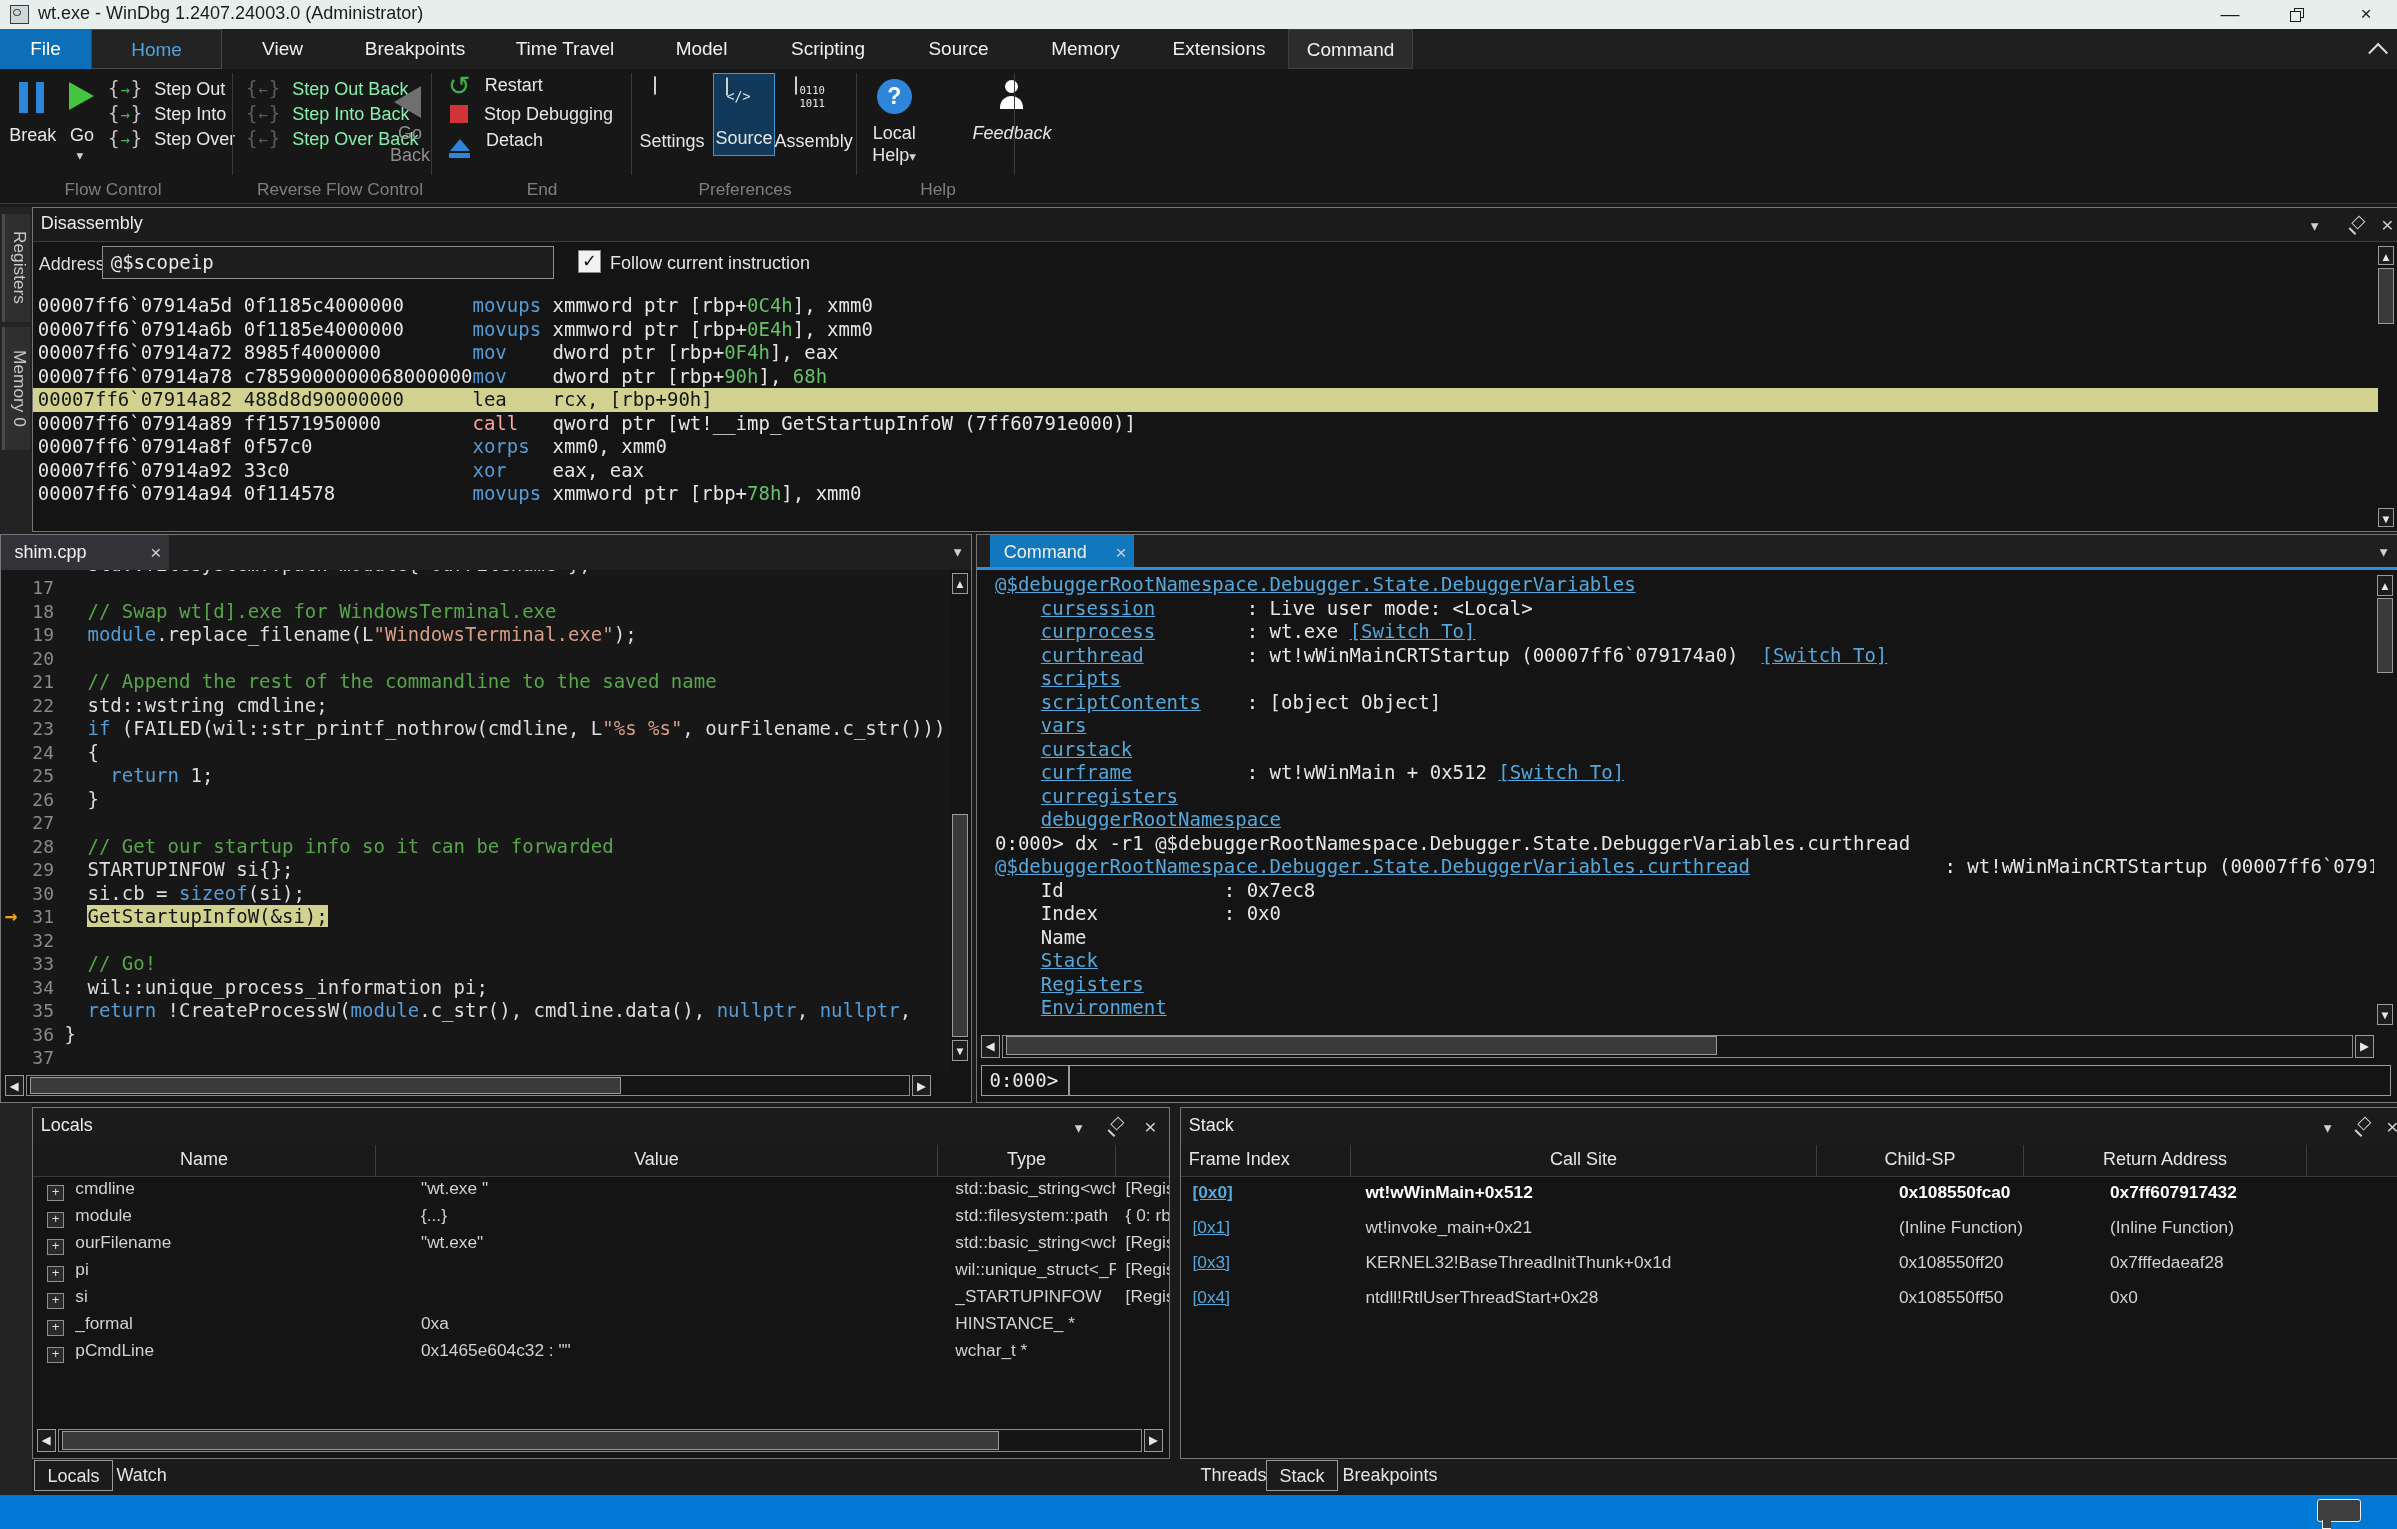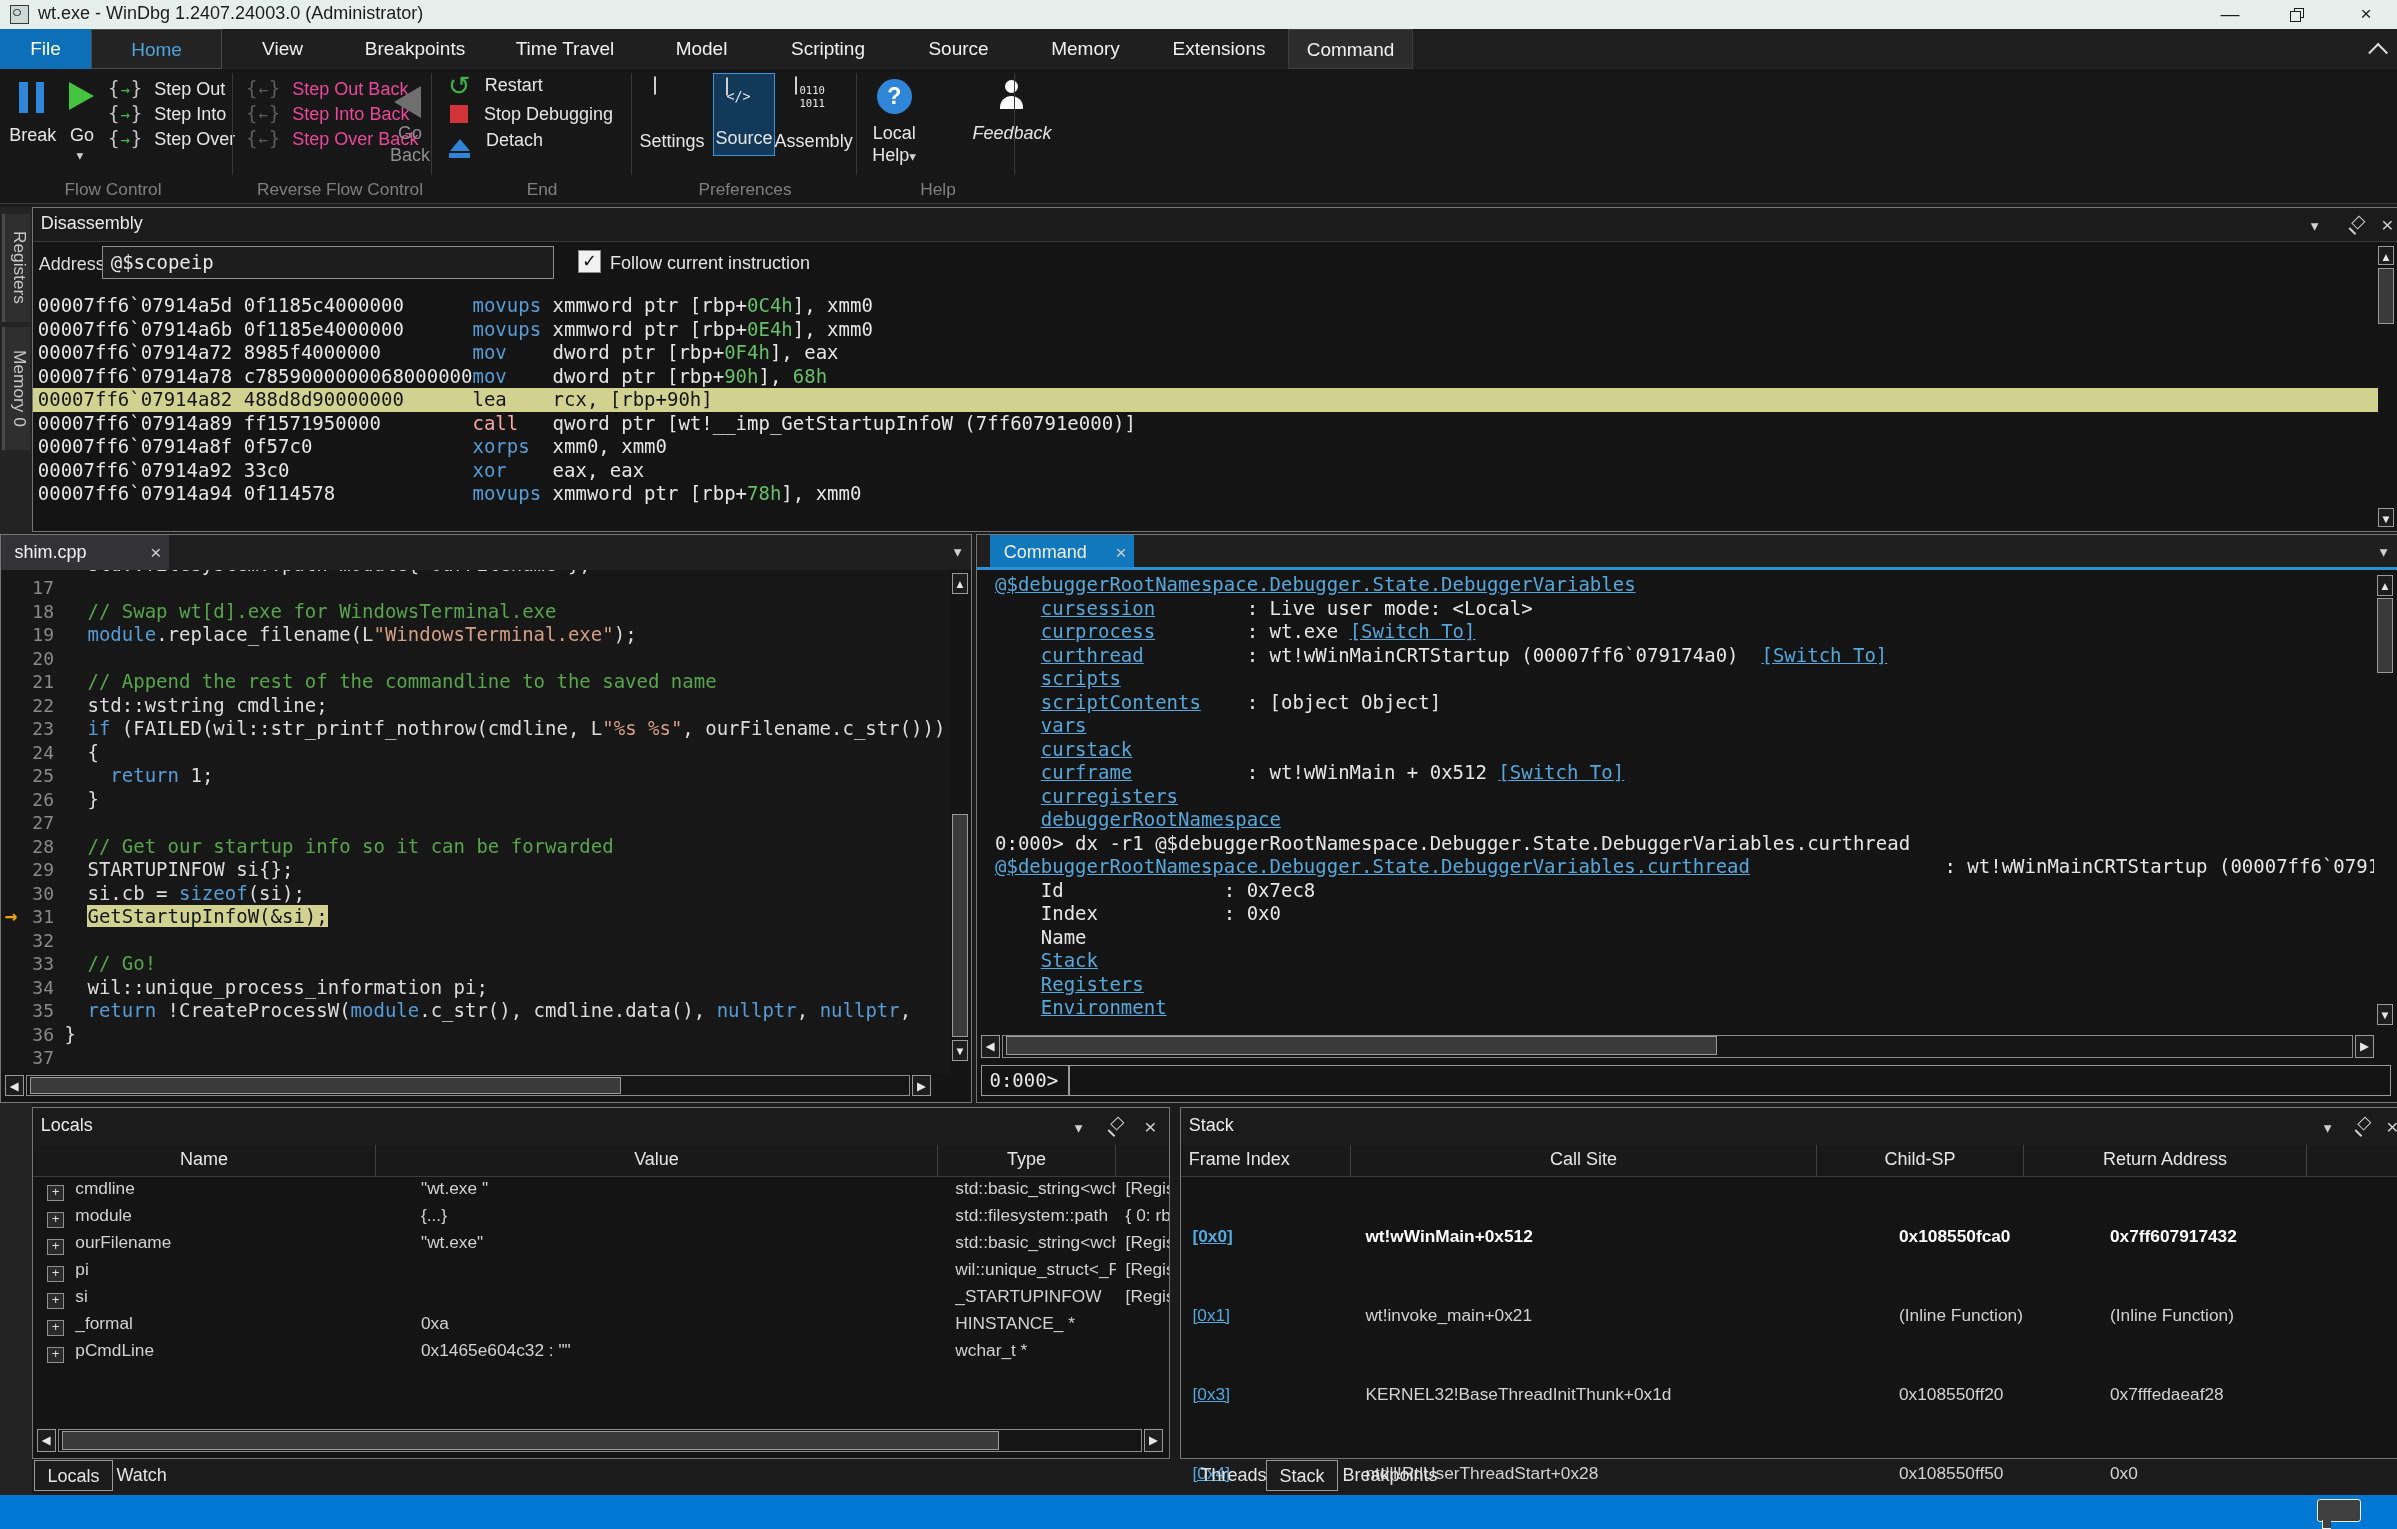--- a/index.html
+++ b/index.html
@@ -26,21 +26,21 @@
   .mtab.t-view{width:121px}.mtab.t-break{width:144px}.mtab.t-tt{width:156px}.mtab.t-model{width:117px}
   .mtab.t-script{width:136px}.mtab.t-source{width:125px}.mtab.t-mem{width:129px}.mtab.t-ext{width:138px}
   .mtab.boxed{width:125px;background:#2c2c2c;border:1px solid #3e3e3e;}
   .chevron-up{position:absolute;left:2371px;top:46px;width:11.5px;height:11.5px;border-top:2.9px solid #dcdcdc;border-right:2.9px solid #dcdcdc;transform:rotate(-45deg);}
 
   
   .ribbon{left:0;top:69px;width:2398px;height:134px;background:#171717;border-bottom:1px solid #3a3a3a;}
   .rlabel{position:absolute;top:110px;font-size:17.3px;color:#7f7f7f;transform:translateX(-50%);white-space:nowrap;}
   .rdiv{position:absolute;top:3.8px;width:1px;height:102px;background:#3a3a3a;}
   .rbtn-lbl{font-size:18px;color:#e6e6e6;}
-  .dim .rbtn-lbl,.rbtn-lbl.dim{color:#ec4899;}
+  .dim .rbtn-lbl,.rbtn-lbl.dim{color:#86efac;}
   .ico-pause{position:absolute;width:25px;height:31px;}
   .ico-pause::before,.ico-pause::after{content:"";position:absolute;top:0;width:8.6px;height:31px;background:#2f86d8;}
   .ico-pause::before{left:0}.ico-pause::after{right:0}
   .ico-play{width:0;height:0;border-top:14.4px solid transparent;border-bottom:14.4px solid transparent;border-left:25px solid #45c43f;}
   .ico-play-back{width:0;height:0;border-top:16.3px solid transparent;border-bottom:16.3px solid transparent;border-right:27px solid #6f6f6f;}
   .step-ico{position:relative;width:37px;font-family:"DejaVu Sans Mono",monospace;font-size:19px;color:#c4c4c4;}
   .step-ico::before{content:"{";} .step-ico::after{content:"}";}
   .step-ico .arr::before{content:"→";color:#4db84d;font-size:15.4px;padding:0 1px;}
   .step-ico.back{color:#5d5d5d;} .step-ico.back .arr::before{content:"←";color:#5d5d5d;}
   .ico-restart{color:#3fae49;font-size:27px;line-height:23px;}
@@ -130,21 +130,21 @@
   .thead{position:absolute;left:0;right:0;top:37px;height:31px;background:#191919;border-bottom:1px solid #3a3a3a;display:flex;}
   .thead .hc{box-sizing:border-box;border-right:1px solid #3f3f3f;font-size:18px;color:#e6e6e6;text-align:center;line-height:29px;flex:none;}
   .tbody{position:absolute;left:0;right:0;top:67px;overflow:hidden;}
   .trow{display:flex;font-size:17.3px;color:#d2d2d2;}
   .trow .tc{box-sizing:border-box;flex:none;overflow:hidden;white-space:nowrap;}
   .expander{display:inline-block;width:14.4px;height:14.4px;border:1px solid #8f8f8f;background:#2a2a2a;color:#ddd;
             font-size:13.4px;line-height:12.5px;text-align:center;margin-right:11.5px;vertical-align:-1.9px;}
   .expander::before{content:"+";}
   .l-name{width:343px;padding-left:14.4px;} .l-val{width:562px;padding-left:45px;} .l-type{width:178px;padding-left:17.3px;} .l-loc{padding-left:9.6px;flex:1;}
   .locals-row{height:27px;line-height:27px;}
-  .stack-row{height:35px;line-height:35px;margin-top:44px;}
+  .stack-row{height:35px;line-height:35px;}
   .s-fr{width:170px;padding-left:11.5px;} .s-cs{width:466px;padding-left:14.4px;} .s-sp{width:207px;padding-left:82px;} .s-ra{width:283px;padding-left:86px;}
   .stack-row.first{font-weight:bold;color:#fff;}
   .frame-link{color:#54a8dd;text-decoration:underline;}
 
   
   .btab{position:absolute;height:31px;line-height:31px;padding:0 12.5px;font-size:18px;color:#e4e4e4;box-sizing:border-box;}
   .btab.active{border:1px solid #9a9a9a;background:#1b1b1b;}
 
   
   .statusbar{left:0;top:1495px;width:2398px;height:35px;background:#0078d4;}

